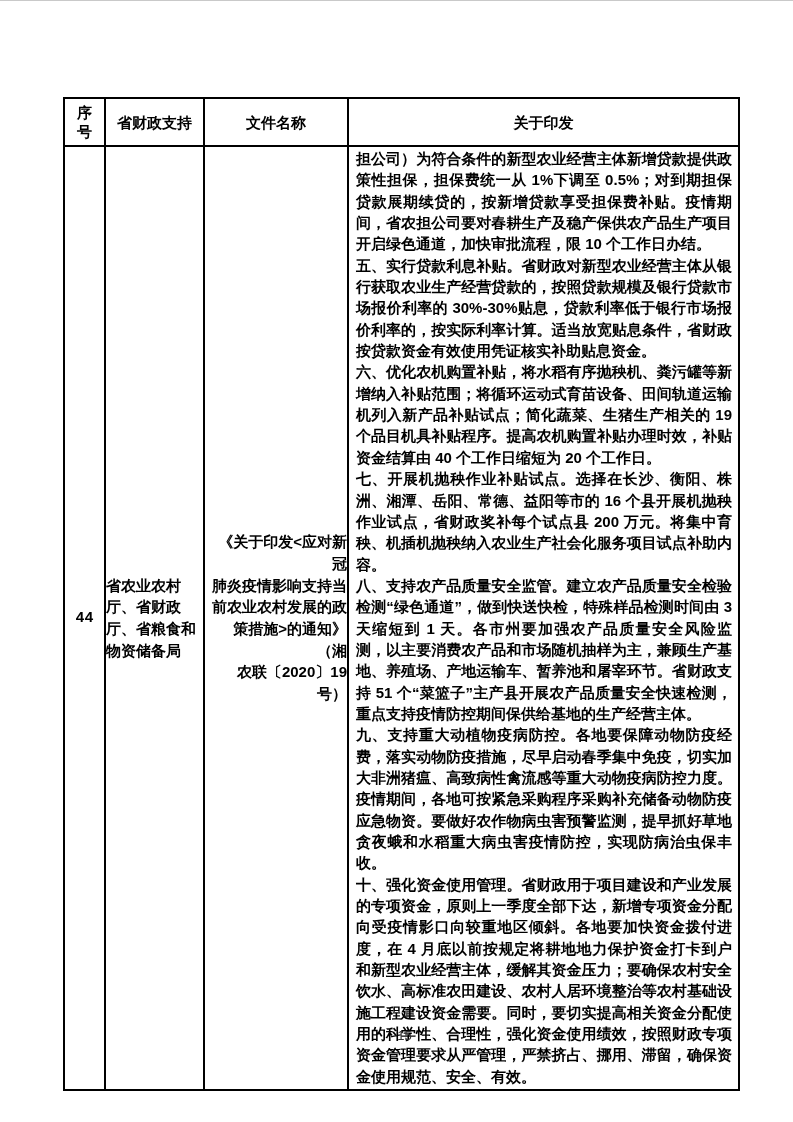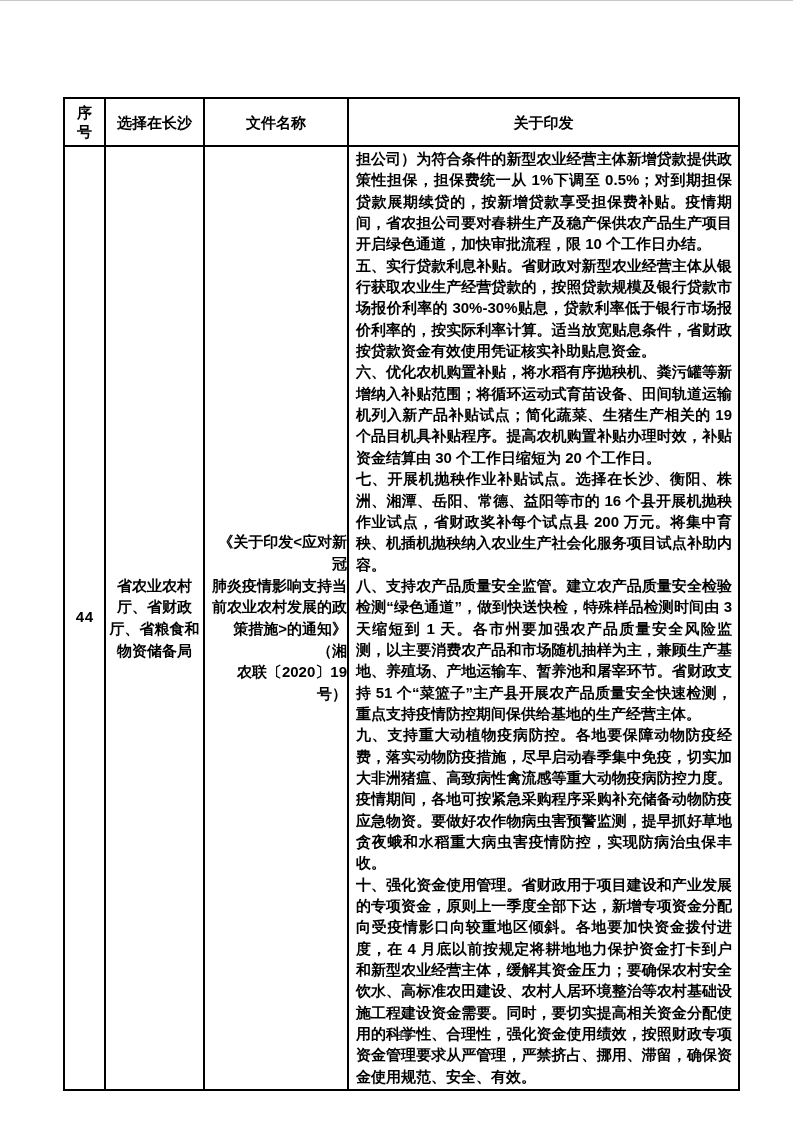--- a/index.html
+++ b/index.html
@@ -43,21 +43,21 @@
     white-space: pre-line;
   }
   td.cell-index {
     text-align: center;
     vertical-align: middle;
     font-size: 15px;
     font-weight: bold;
     font-family: Liberation Mono, monospace;
   }
   td.cell-agency {
-    text-align: center;
+    text-align: left;
     vertical-align: middle;
     font-size: 15px;
     font-weight: bold;
     line-height: 21.7px;
     white-space: pre-line;
   }
   td.cell-title {
     text-align: right;
     vertical-align: middle;
     font-size: 15px;
@@ -98,41 +98,41 @@
     <colgroup>
       <col style="width:41px">
       <col style="width:99px">
       <col style="width:144px">
       <col style="width:391px">
     </colgroup>
     <thead>
       <tr>
         <th>序
 号</th>
-        <th>选择在长沙</th>
+        <th>省财政支持</th>
         <th>文件名称</th>
         <th>关于印发</th>
       </tr>
     </thead>
     <tbody>
       <tr>
         <td class="cell-index">44</td>
         <td class="cell-agency">省农业农村
 厅、省财政
 厅、省粮食和
 物资储备局</td>
         <td class="cell-title">《关于印发&lt;应对新冠
 肺炎疫情影响支持当
 前农业农村发展的政
 策措施&gt;的通知》（湘
 农联〔2020〕19 号）</td>
         <td class="cell-content">
           <p>担公司）为符合条件的新型农业经营主体新增贷款提供政策性担保，担保费统一从 1%下调至 0.5%；对到期担保贷款展期续贷的，按新增贷款享受担保费补贴。疫情期间，省农担公司要对春耕生产及稳产保供农产品生产项目开启绿色通道，加快审批流程，限 10 个工作日办结。</p>
           <p>五、实行贷款利息补贴。省财政对新型农业经营主体从银行获取农业生产经营贷款的，按照贷款规模及银行贷款市场报价利率的 30%-30%贴息，贷款利率低于银行市场报价利率的，按实际利率计算。适当放宽贴息条件，省财政按贷款资金有效使用凭证核实补助贴息资金。</p>
-          <p>六、优化农机购置补贴，将水稻有序抛秧机、粪污罐等新增纳入补贴范围；将循环运动式育苗设备、田间轨道运输机列入新产品补贴试点；简化蔬菜、生猪生产相关的 19 个品目机具补贴程序。提高农机购置补贴办理时效，补贴资金结算由 30 个工作日缩短为 20 个工作日。</p>
+          <p>六、优化农机购置补贴，将水稻有序抛秧机、粪污罐等新增纳入补贴范围；将循环运动式育苗设备、田间轨道运输机列入新产品补贴试点；简化蔬菜、生猪生产相关的 19 个品目机具补贴程序。提高农机购置补贴办理时效，补贴资金结算由 40 个工作日缩短为 20 个工作日。</p>
           <p>七、开展机抛秧作业补贴试点。选择在长沙、衡阳、株洲、湘潭、岳阳、常德、益阳等市的 16 个县开展机抛秧作业试点，省财政奖补每个试点县 200 万元。将集中育秧、机插机抛秧纳入农业生产社会化服务项目试点补助内容。</p>
           <p>八、支持农产品质量安全监管。建立农产品质量安全检验检测“绿色通道”，做到快送快检，特殊样品检测时间由 3 天缩短到 1 天。各市州要加强农产品质量安全风险监测，以主要消费农产品和市场随机抽样为主，兼顾生产基地、养殖场、产地运输车、暂养池和屠宰环节。省财政支持 51 个“菜篮子”主产县开展农产品质量安全快速检测，重点支持疫情防控期间保供给基地的生产经营主体。</p>
           <p>九、支持重大动植物疫病防控。各地要保障动物防疫经费，落实动物防疫措施，尽早启动春季集中免疫，切实加大非洲猪瘟、高致病性禽流感等重大动物疫病防控力度。疫情期间，各地可按紧急采购程序采购补充储备动物防疫应急物资。要做好农作物病虫害预警监测，提早抓好草地贪夜蛾和水稻重大病虫害疫情防控，实现防病治虫保丰收。</p>
           <p>十、强化资金使用管理。省财政用于项目建设和产业发展的专项资金，原则上一季度全部下达，新增专项资金分配向受疫情影口向较重地区倾斜。各地要加快资金拨付进度，在 4 月底以前按规定将耕地地力保护资金打卡到户和新型农业经营主体，缓解其资金压力；要确保农村安全饮水、高标准农田建设、农村人居环境整治等农村基础设施工程建设资金需要。同时，要切实提高相关资金分配使用的科学性、合理性，强化资金使用绩效，按照财政专项资金管理要求从严管理，严禁挤占、挪用、滞留，确保资金使用规范、安全、有效。</p>
         </td>
       </tr>
     </tbody>
   </table>
 
   <div class="page-number">15</div>

